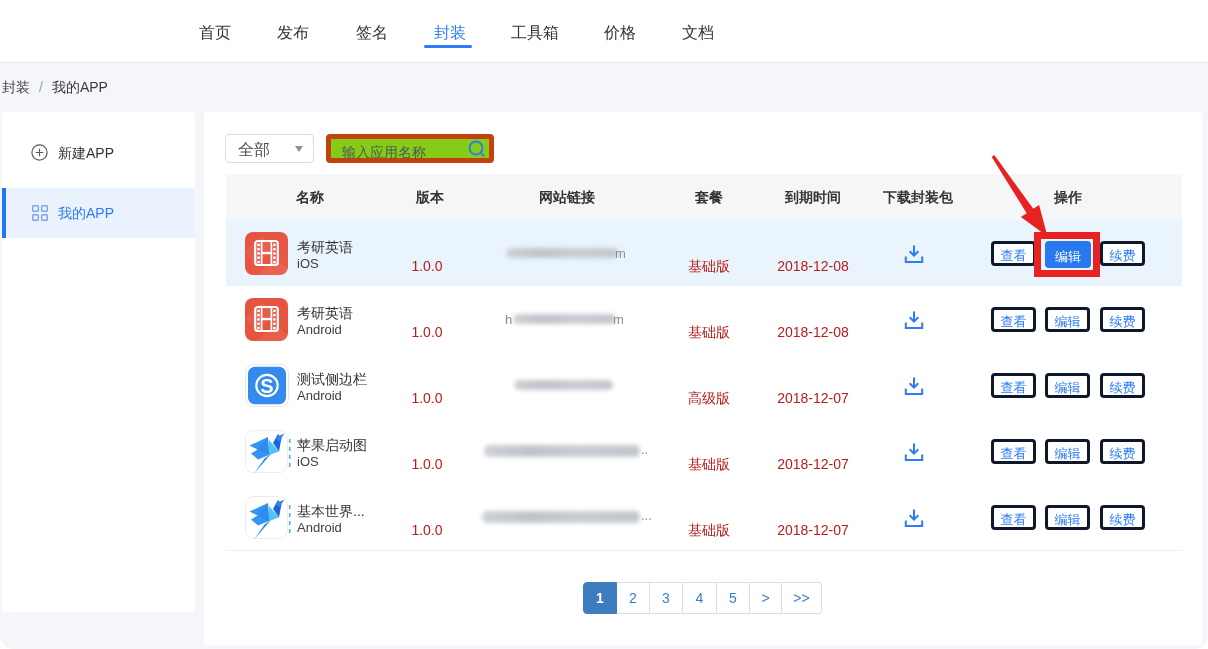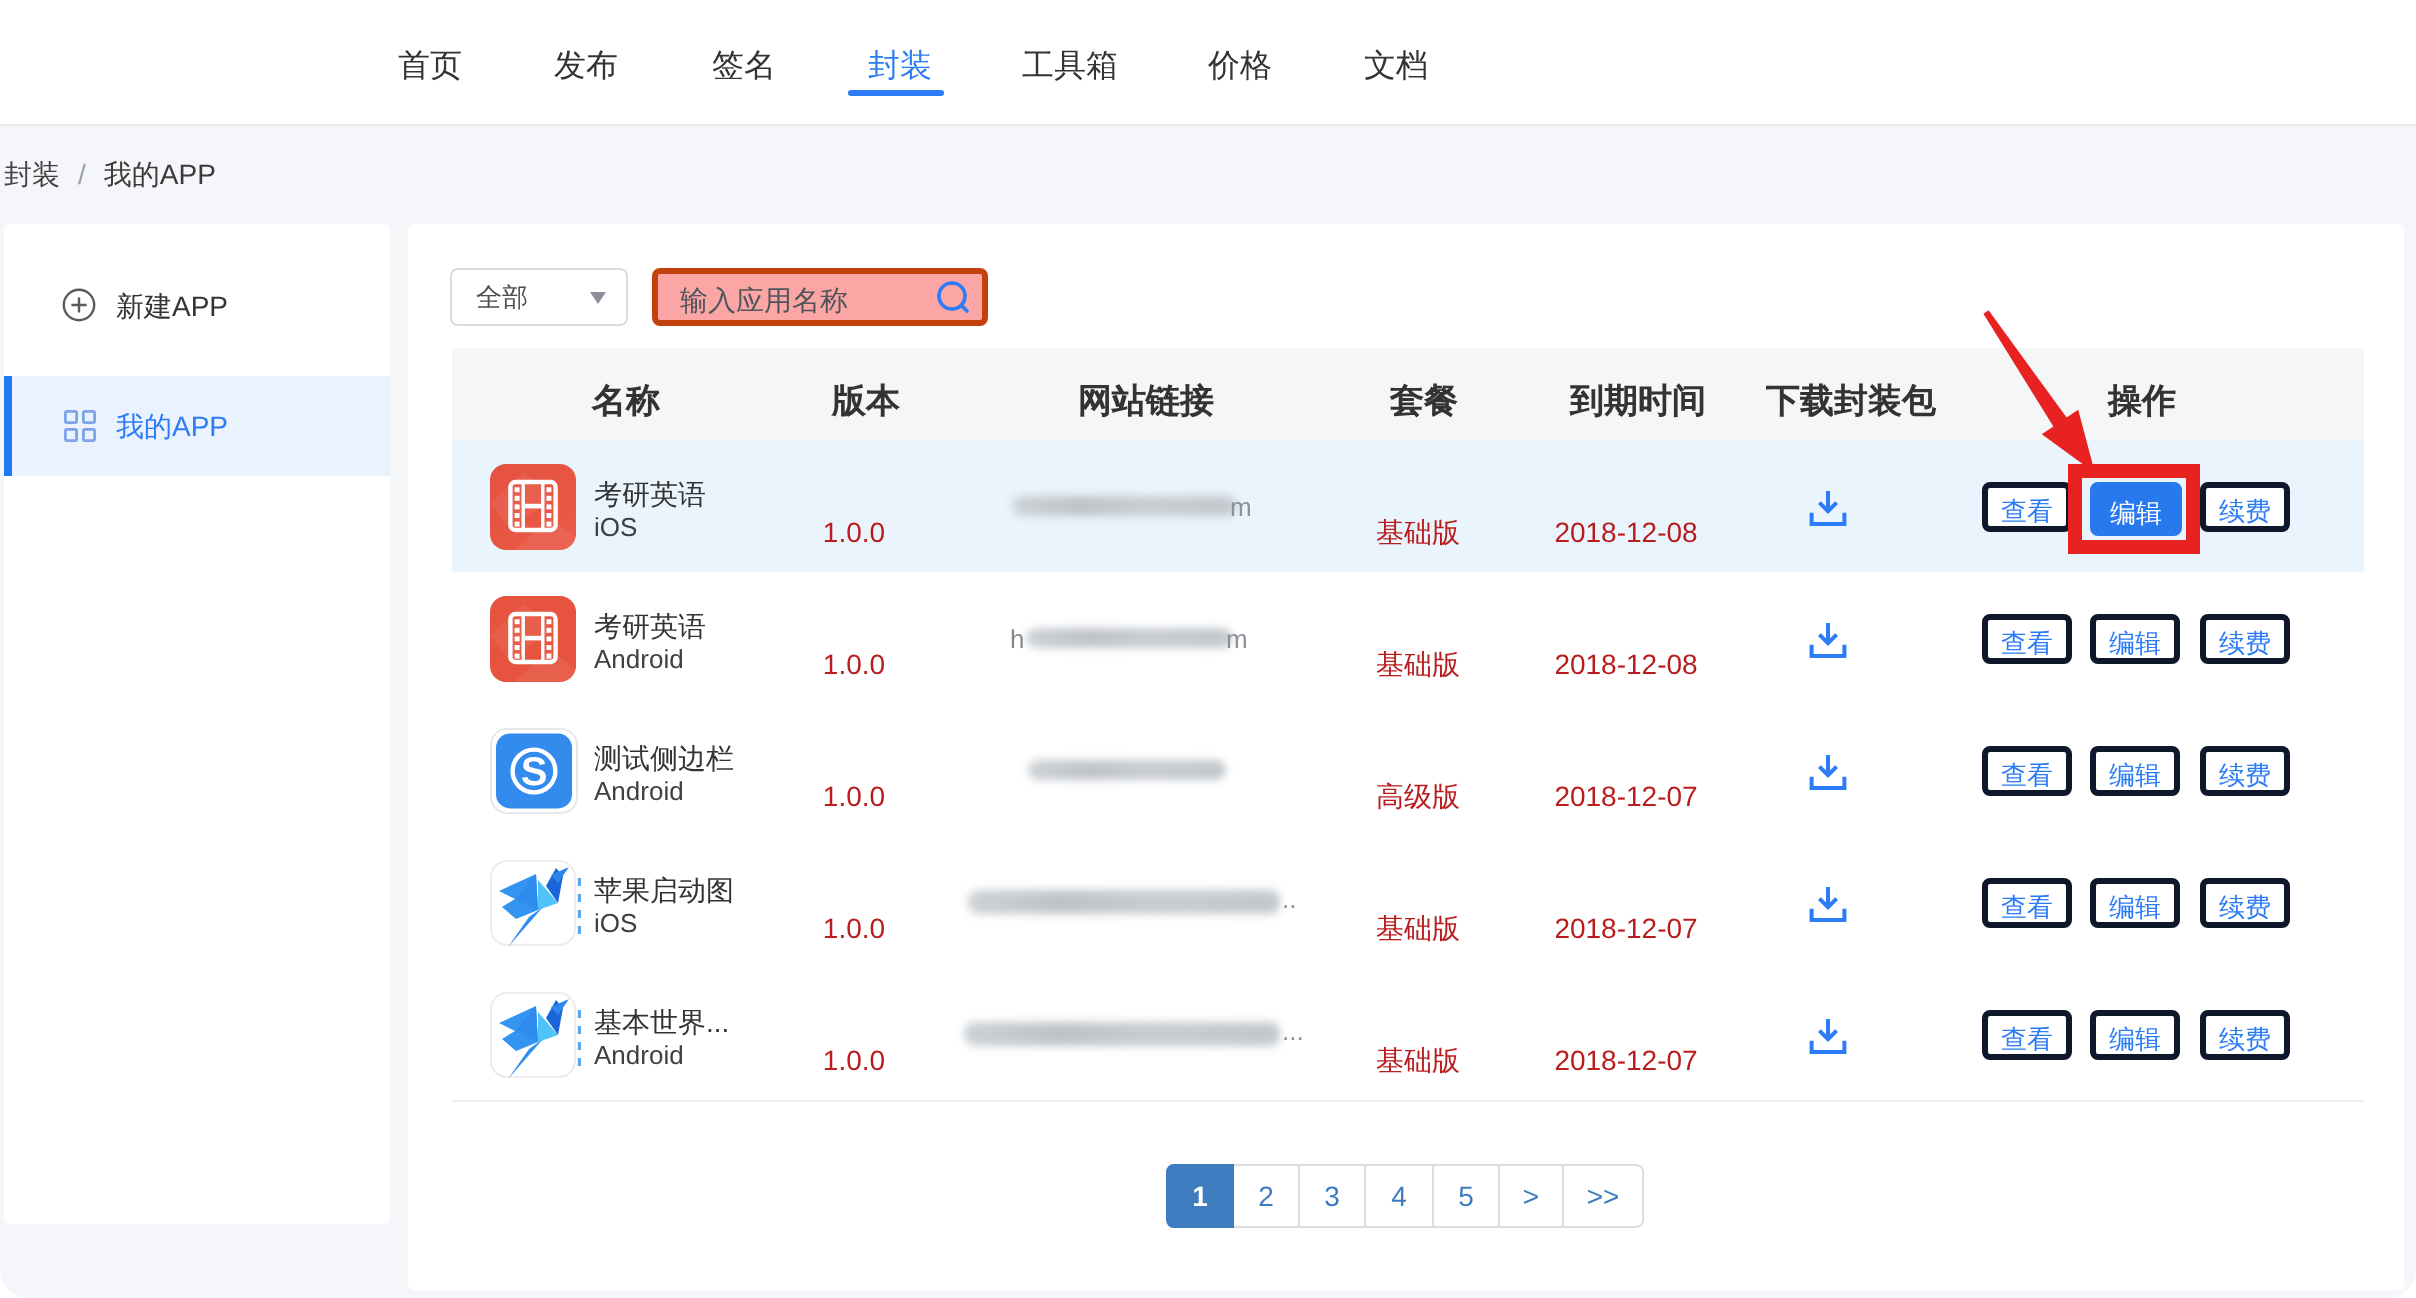--- a/index.html
+++ b/index.html
@@ -17,27 +17,27 @@
   .crumb .cur{color:#3a3a3a;}
   
   .side{left:2px;top:112px;width:193px;height:500px;background:#fff;border-radius:3px;}
   .main{left:204px;top:112px;width:998px;height:533px;background:#fff;border-radius:3px;}
   .sideitem1{left:58px;top:145px;font-size:14px;color:#333;}
   .sideact{left:6px;top:188px;width:189px;height:50px;background:#e9f2fd;}
   .sidebar-bar{left:2px;top:188px;width:4px;height:50px;background:#1f79f3;}
   .sideitem2{left:58px;top:205px;font-size:14px;color:#2b7cf6;}
   
   .sel{left:225px;top:134px;width:89px;height:29px;background:#fff;border:1px solid #d8dbe2;border-radius:4px;box-sizing:border-box;}
-  .sel .t{position:absolute;left:12px;top:5px;font-size:13px;color:#4d4d4d;}
+  .sel .t{position:absolute;left:12px;top:5px;font-size:16px;color:#4d4d4d;}
   .caret{position:absolute;left:69px;top:11px;width:0;height:0;border-left:4.5px solid transparent;border-right:4.5px solid transparent;border-top:6.5px solid #8b9099;}
-  .inp{left:326px;top:134px;width:168px;height:29px;background:#fca5a5;border:3px solid #c2410c;border-radius:4px;box-sizing:border-box;}
+  .inp{left:326px;top:134px;width:168px;height:29px;background:#84cc16;border:5px solid #c2410c;border-radius:4px;box-sizing:border-box;}
   .inp .t{position:absolute;left:11px;top:5px;font-size:14px;color:#50555c;}
   
   .thead{left:226px;top:174px;width:956px;height:46px;background:#f4f6f8;}
-  .th{top:189px;font-size:17px;font-weight:bold;color:#333;}
+  .th{top:189px;font-size:14px;font-weight:bold;color:#333;}
   .row{left:226px;width:956px;height:67px;background:#fff;border-bottom:1px solid #eceef2;box-sizing:border-box;}
   .row.hl{background:#e9f4fd;}
   .cell{position:absolute;font-size:14px;color:#b91c1c;margin-top:12px;}
   .nm{font-size:14px;color:#333;}
   .sub{font-size:13px;color:#404040;}
   .blur{position:absolute;background:linear-gradient(90deg,#ced2d6,#bfc3c8 30%,#c9cdd1 60%,#c3c7cc);border-radius:5px;filter:blur(2px);}
   .btn{position:absolute;width:45px;height:25px;box-sizing:border-box;border:3px solid #0f172a;border-radius:4px;color:#2b7cf6;font-size:13px;text-align:center;line-height:23px;background:#fff;}
   .btn.solid{background:#2878ee;color:#fff;border-color:#2878ee;line-height:25px;}
   
   .pg{position:absolute;box-sizing:border-box;border:1px solid #dcdee2;border-left:none;background:#fff;color:#3d7dbf;font-size:14px;text-align:center;height:32px;line-height:30px;top:582px;}

